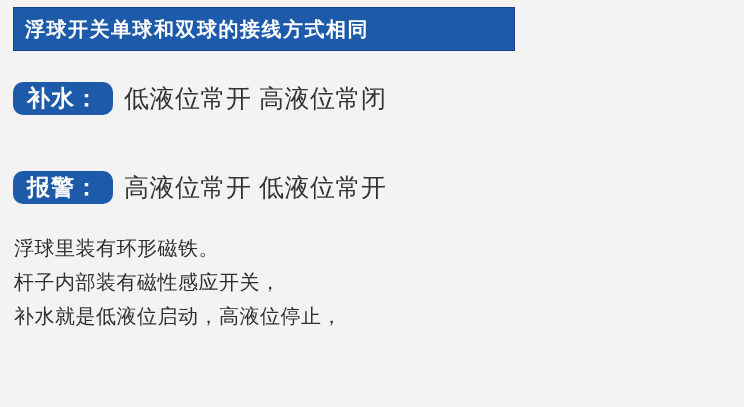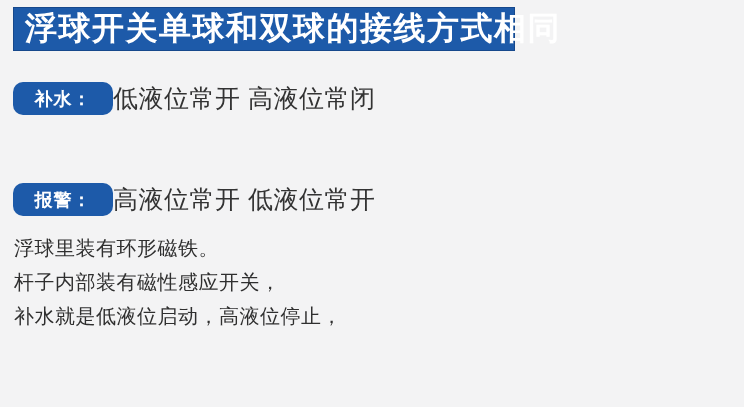--- a/index.html
+++ b/index.html
@@ -19,51 +19,51 @@
     height: 44px;
     box-sizing: border-box;
     background: #1d5aa9;
     border: 1px solid #16488c;
     display: flex;
     align-items: center;
     padding-left: 11px;
   }
   .header-title {
     color: #ffffff;
-    font-size: 32px;
+    font-size: 20px;
     font-weight: bold;
     letter-spacing: 1.5px;
     white-space: nowrap;
   }
   .legend-row {
     position: absolute;
     left: 13px;
     display: flex;
     align-items: center;
   }
   .legend-row.r0 { top: 82px; }
   .legend-row.r1 { top: 129px; }
-  .legend-row.r2 { top: 183px; }
+  .legend-row.r2 { top: 171px; }
   .badge {
     box-sizing: border-box;
     width: 100px;
     height: 33px;
     background: #1d5aa9;
     border-radius: 10px;
     color: #ffffff;
-    font-size: 18px;
+    font-size: 23px;
     font-weight: bold;
     display: flex;
     align-items: center;
     justify-content: center;
     letter-spacing: 1px;
     white-space: nowrap;
   }
   .row-text {
-    margin-left: 0;
+    margin-left: 11px;
     font-size: 25px;
     color: #333333;
     letter-spacing: 0.5px;
     white-space: nowrap;
   }
   .paragraph {
     position: absolute;
     left: 14px;
     top: 231px;
     width: 720px;

